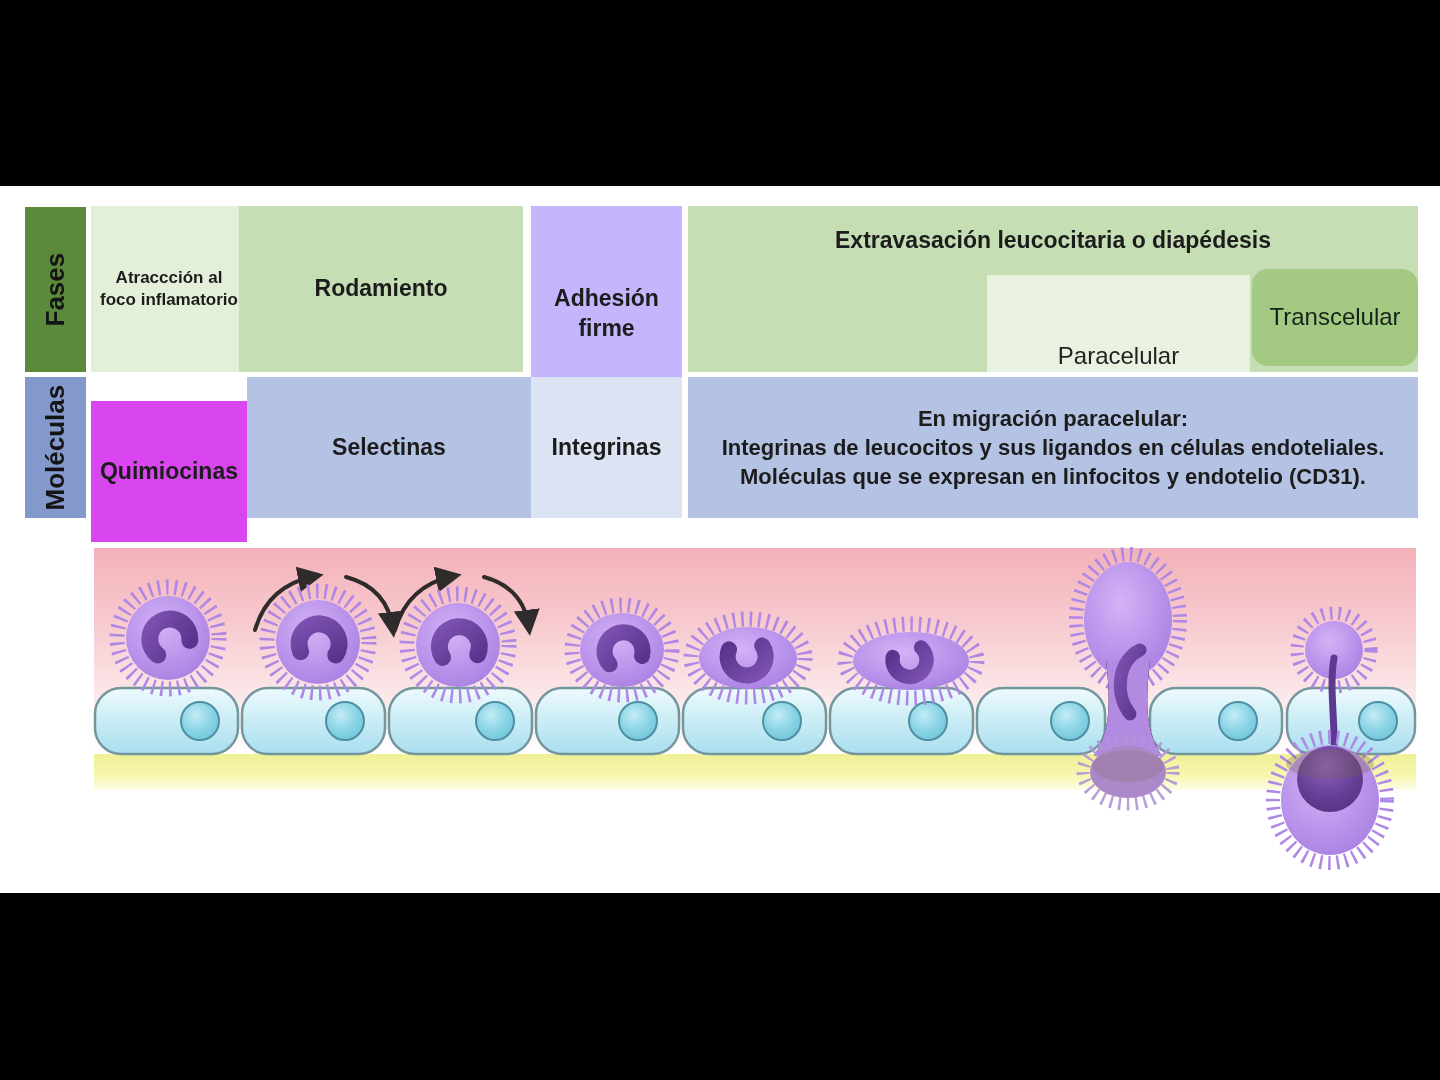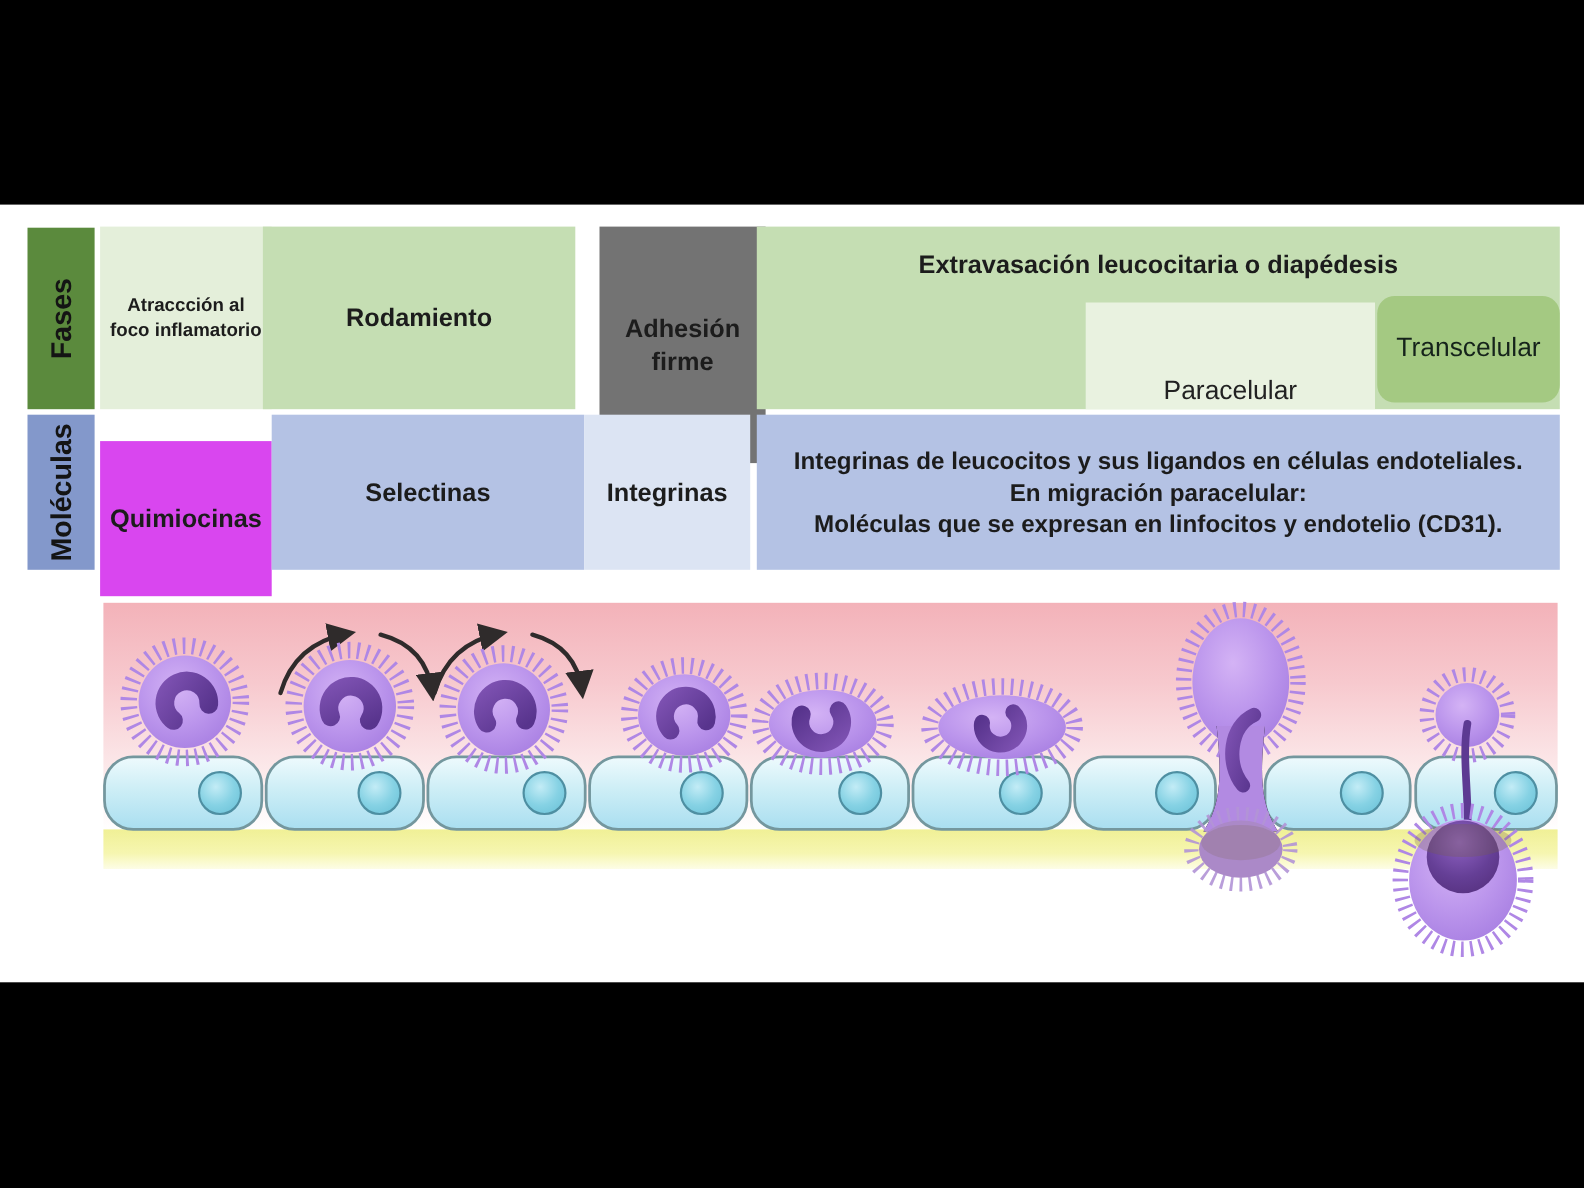--- a/index.html
+++ b/index.html
@@ -11,21 +11,21 @@
 
   .cell{position:absolute;display:flex;align-items:center;justify-content:center;
         text-align:center;color:#1c1c1c;font-weight:bold;line-height:1.28;}
   .vlabel span{display:block;transform:rotate(-90deg);white-space:nowrap;
                font-size:26px;font-weight:bold;color:#141414;}
 
   
   .hdr-fases   {left:25px; top:207px;width:61px; height:165px;background:#5b8a3d;}
   .c-attract   {left:91px; top:206px;width:156px;height:166px;background:#e4efda;font-size:17px;padding:0 6px;box-sizing:border-box;}
   .c-rolling   {left:239px;top:206px;width:284px;height:166px;background:#c5deb3;font-size:23px;}
-  .c-adhesion  {left:531px;top:206px;width:151px;height:215px;background:#737373;font-size:23px;padding:0 10px;box-sizing:border-box;margin-left:14px;}
+  .c-adhesion  {left:531px;top:206px;width:151px;height:215px;background:#c4b5fd;font-size:23px;padding:0 10px;box-sizing:border-box;}
   .c-extrav    {left:688px;top:206px;width:730px;height:166px;background:#c5deb3;}
   .extrav-title{position:absolute;left:0;top:20px;width:100%;text-align:center;
                 font-size:23px;font-weight:bold;color:#1c1c1c;}
   .sub-para    {position:absolute;left:299px;top:69px;width:263px;height:97px;background:#e9f2e0;
                 display:flex;align-items:flex-end;justify-content:center;font-size:24px;font-weight:normal;color:#222;}
   .sub-trans   {position:absolute;left:564px;top:63px;width:166px;height:97px;background:#a4c982;
                 display:flex;align-items:center;justify-content:center;font-size:24px;font-weight:normal;color:#15231b;border-radius:16px;}
 
   
   .hdr-mol     {left:25px; top:377px;width:61px; height:141px;background:#8398cb;}
@@ -73,22 +73,22 @@
   <div class="cell c-chemo">
     <span>Quimiocinas</span>
   </div>
   <div class="cell c-select">
     <span>Selectinas</span>
   </div>
   <div class="cell c-integ">
     <span>Integrinas</span>
   </div>
   <div class="cell c-paranotes">
+    <div>En migración paracelular:</div>
     <div>Integrinas de leucocitos y sus ligandos en células endoteliales.</div>
-    <div>En migración paracelular:</div>
     <div>Moléculas que se expresan en linfocitos y endotelio (CD31).</div>
   </div>
 
   <svg class="illustration" viewBox="0 540 1440 350">
     <defs>
       <linearGradient id="gPink" x1="0" y1="0" x2="0" y2="1">
         <stop offset="0" stop-color="#f3b2b9"></stop>
         <stop offset="0.35" stop-color="#f7c9ce"></stop>
         <stop offset="0.75" stop-color="#fcebec"></stop>
         <stop offset="1" stop-color="#ffffff"></stop>

